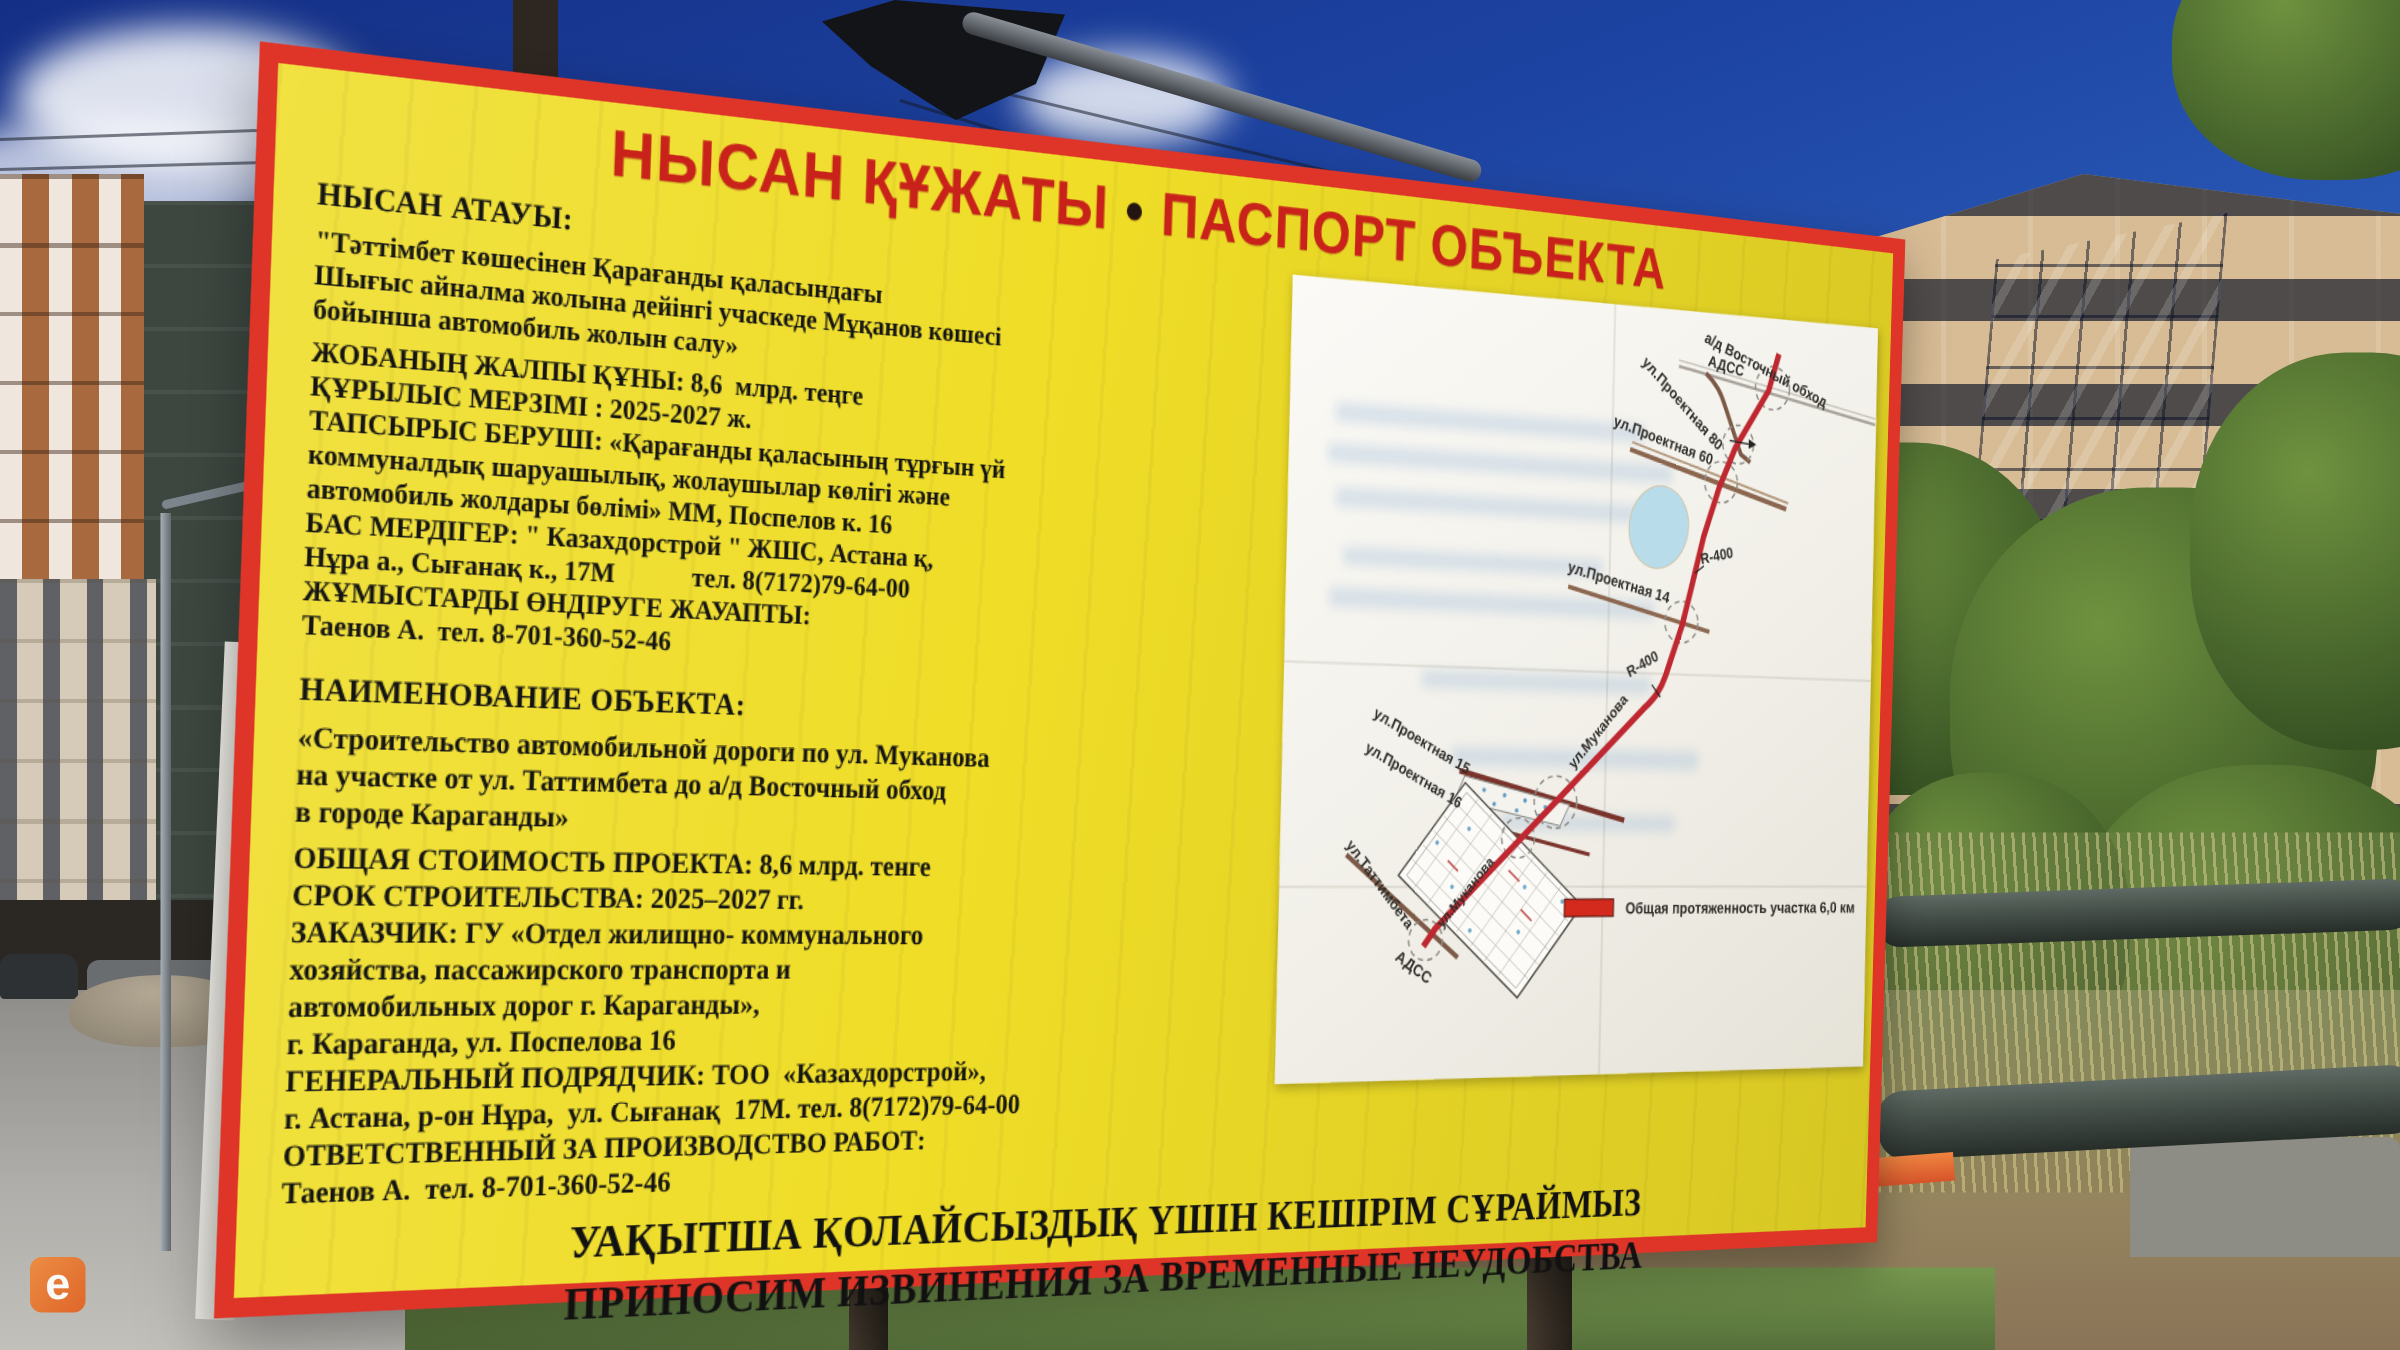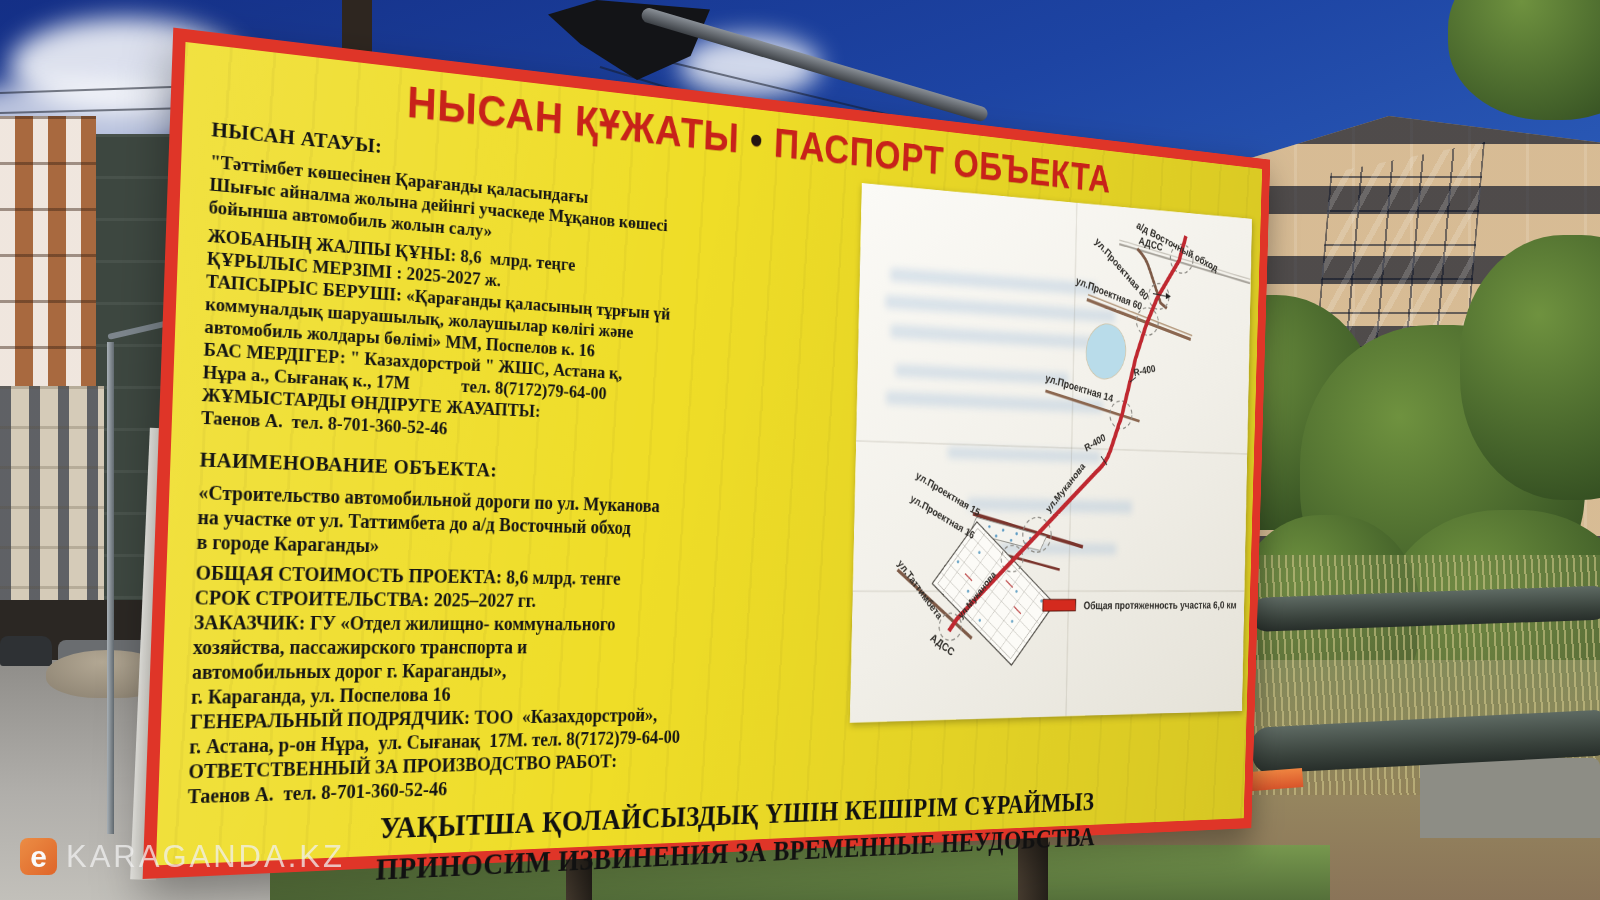--- a/index.html
+++ b/index.html
@@ -312,16 +312,15 @@
     </div>
 
     <div id="footer">
       <div class="f1">УАҚЫТША ҚОЛАЙСЫЗДЫҚ ҮШІН КЕШІРІМ СҰРАЙМЫЗ</div>
       <div class="f2">ПРИНОСИМ ИЗВИНЕНИЯ ЗА ВРЕМЕННЫЕ НЕУДОБСТВА</div>
     </div>
   </div>
 
   <div id="wm" class="abs">
     <div id="wmLogo">e</div>
-    <div id="wmText">KARAGANDA.KZ</div>
   </div>
 
 </div>
 
 </body></html>

